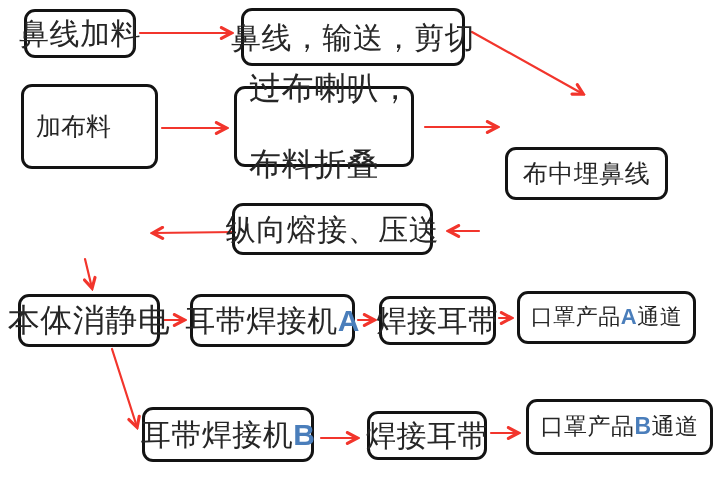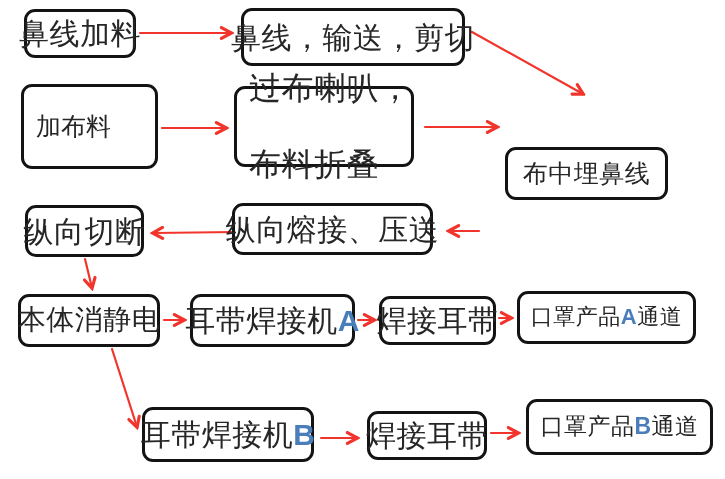--- a/index.html
+++ b/index.html
@@ -30,21 +30,21 @@
   .letter{color:var(--letter);font-weight:bold;}
   
   .pos-n1 {left:24px; top:9px;  width:112px;height:49px;}
   .pos-n2 {left:241px;top:8px;  width:224px;height:58px;}
   .pos-n3 {left:21px; top:84px; width:137px;height:85px;font-size:25px;letter-spacing:0;}
   .pos-n4 {left:234px;top:86px; width:180px;height:81px;font-size:32px;}
   .pos-n5 {left:505px;top:99px; width:163px;height:53px;font-size:25px;margin-top:48px;}
   .pos-n6 {left:25px; top:205px;width:119px;height:52px;}
   .pos-n7 {left:232px;top:203px;width:201px;height:52px;}
   .pos-n8 {left:483px;top:200px;width:195px;height:54px;}
-  .pos-n9 {left:18px; top:294px;width:142px;height:53px;font-size:28px;}
+  .pos-n9 {left:18px; top:294px;width:142px;height:53px;font-size:32px;}
   .pos-n10{left:190px;top:294px;width:165px;height:53px;}
   .pos-n11{left:379px;top:296px;width:117px;height:49px;}
   .pos-n12{left:517px;top:291px;width:179px;height:53px;font-size:22px;}
   .pos-n13{left:142px;top:407px;width:172px;height:55px;}
   .pos-n14{left:367px;top:411px;width:120px;height:49px;}
   .pos-n15{left:526px;top:399px;width:187px;height:56px;font-size:23px;}
 </style>
 </head>
 <body>
 
@@ -86,23 +86,20 @@
 
   <div class="node two-line pos-n4">
     <span class="lbl">过布喇叭，</span>
     <span class="lbl">布料折叠</span>
   </div>
 
   <div class="node pos-n5">
     <span class="lbl">布中埋鼻线</span>
   </div>
 
-  <div class="node pos-n6">
-    <span class="lbl">纵向切断</span>
-  </div>
 
   <div class="node pos-n7">
     <span class="lbl">纵向熔接、压送</span>
   </div>
 
 
   <div class="node pos-n9">
     <span class="lbl">本体消静电</span>
   </div>
 

